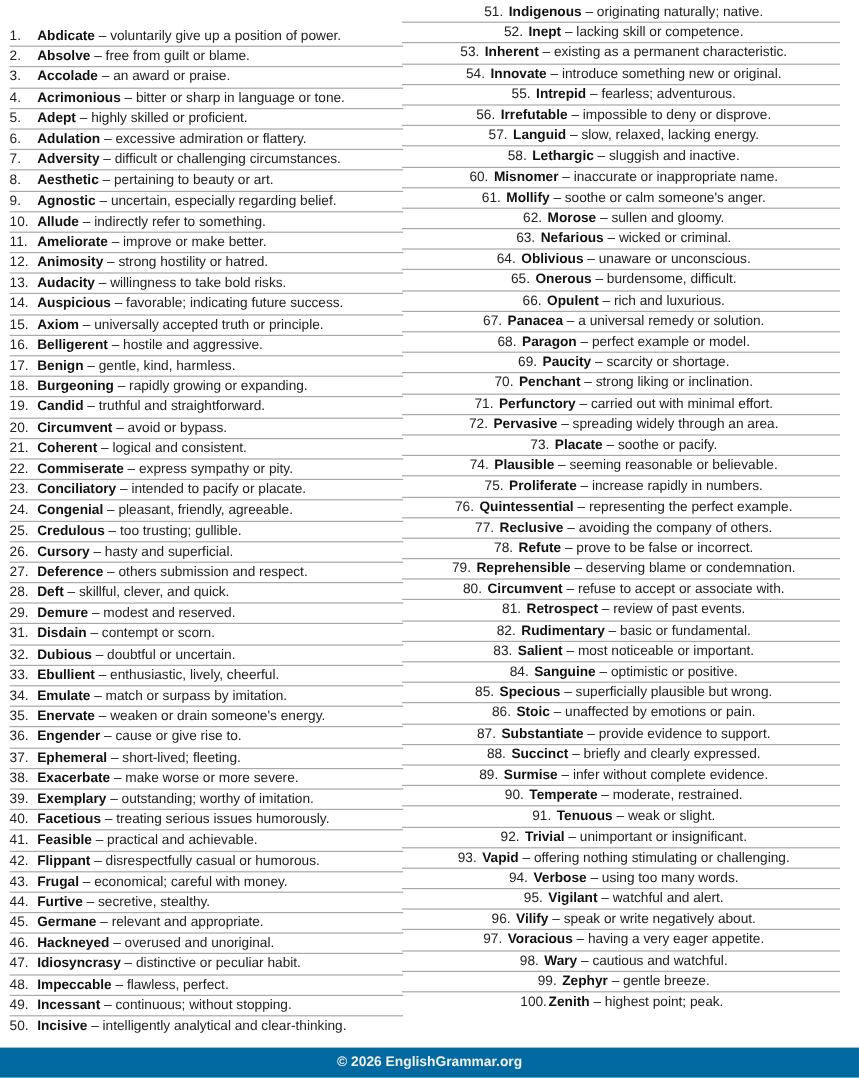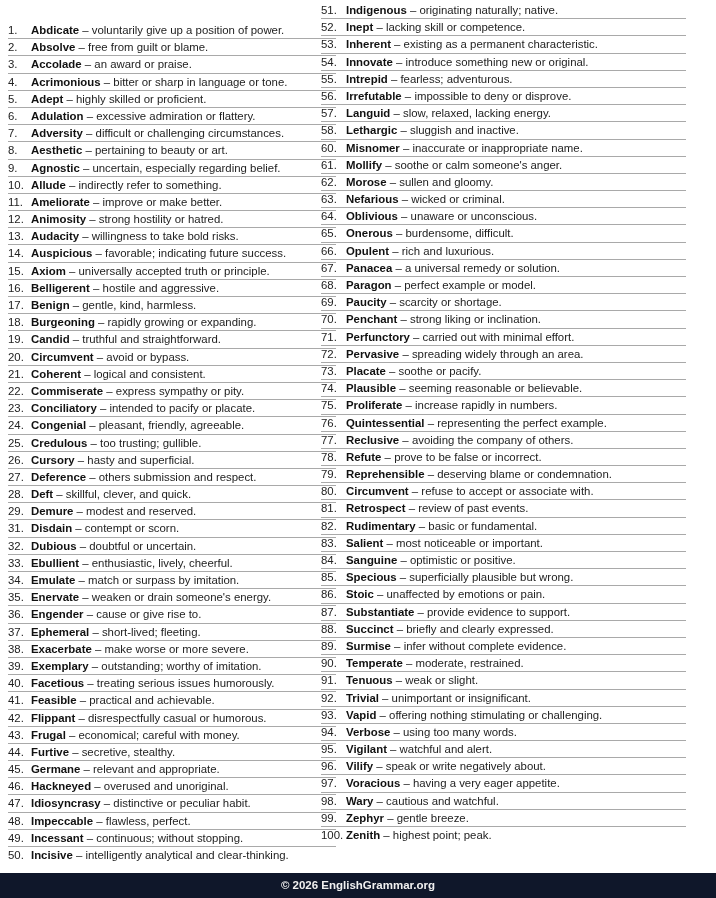--- a/index.html
+++ b/index.html
@@ -3,34 +3,34 @@
 <meta charset="utf-8">
 <style>
   html, body { margin: 0; padding: 0; }
   body {
     width: 716px; height: 898px; background: #ffffff; position: relative; overflow: hidden;
     font-family: "Liberation Sans", sans-serif; color: #1a1a1a;
   }
   .columns { position: absolute; top: 2px; left: 0; width: 716px; height: 870px; }
   .col { position: absolute; top: 0; }
   .col-left { left: 8px; width: 328px; margin-top: 20px; }
-  .col-right { left: 321px; width: 365px; }
+  .col-right { left: 335px; width: 365px; text-align: center; }
   .row {
     height: 17.2px; box-sizing: border-box; position: relative;
     font-size: 11.4px; line-height: 16px; white-space: nowrap;
     border-bottom: 1.4px solid #a9a9a9;
   }
   .row.last { border-bottom: none; }
   .num { display: inline-block; width: 23px; color: #222; }
   .col-right .num { width: 25px; }
   .word { font-weight: bold; color: #111; }
   .def { color: #222; }
   .footer {
     position: absolute; left: 0; top: 873px; width: 716px; height: 25px;
-    background: #0f172a; color: #f0f0f0; text-align: center;
+    background: #0369a1; color: #f0f0f0; text-align: center;
     font-size: 11.5px; font-weight: bold; line-height: 25px;
   }
 </style>
 </head>
 <body>
 
 <div class="columns">
   <div class="col col-left">
       <div class="row"><span class="num">1.</span><span class="word">Abdicate</span><span class="def"> – </span><span class="def">voluntarily give up a position of power.</span></div>
       <div class="row"><span class="num">2.</span><span class="word">Absolve</span><span class="def"> – </span><span class="def">free from guilt or blame.</span></div>

